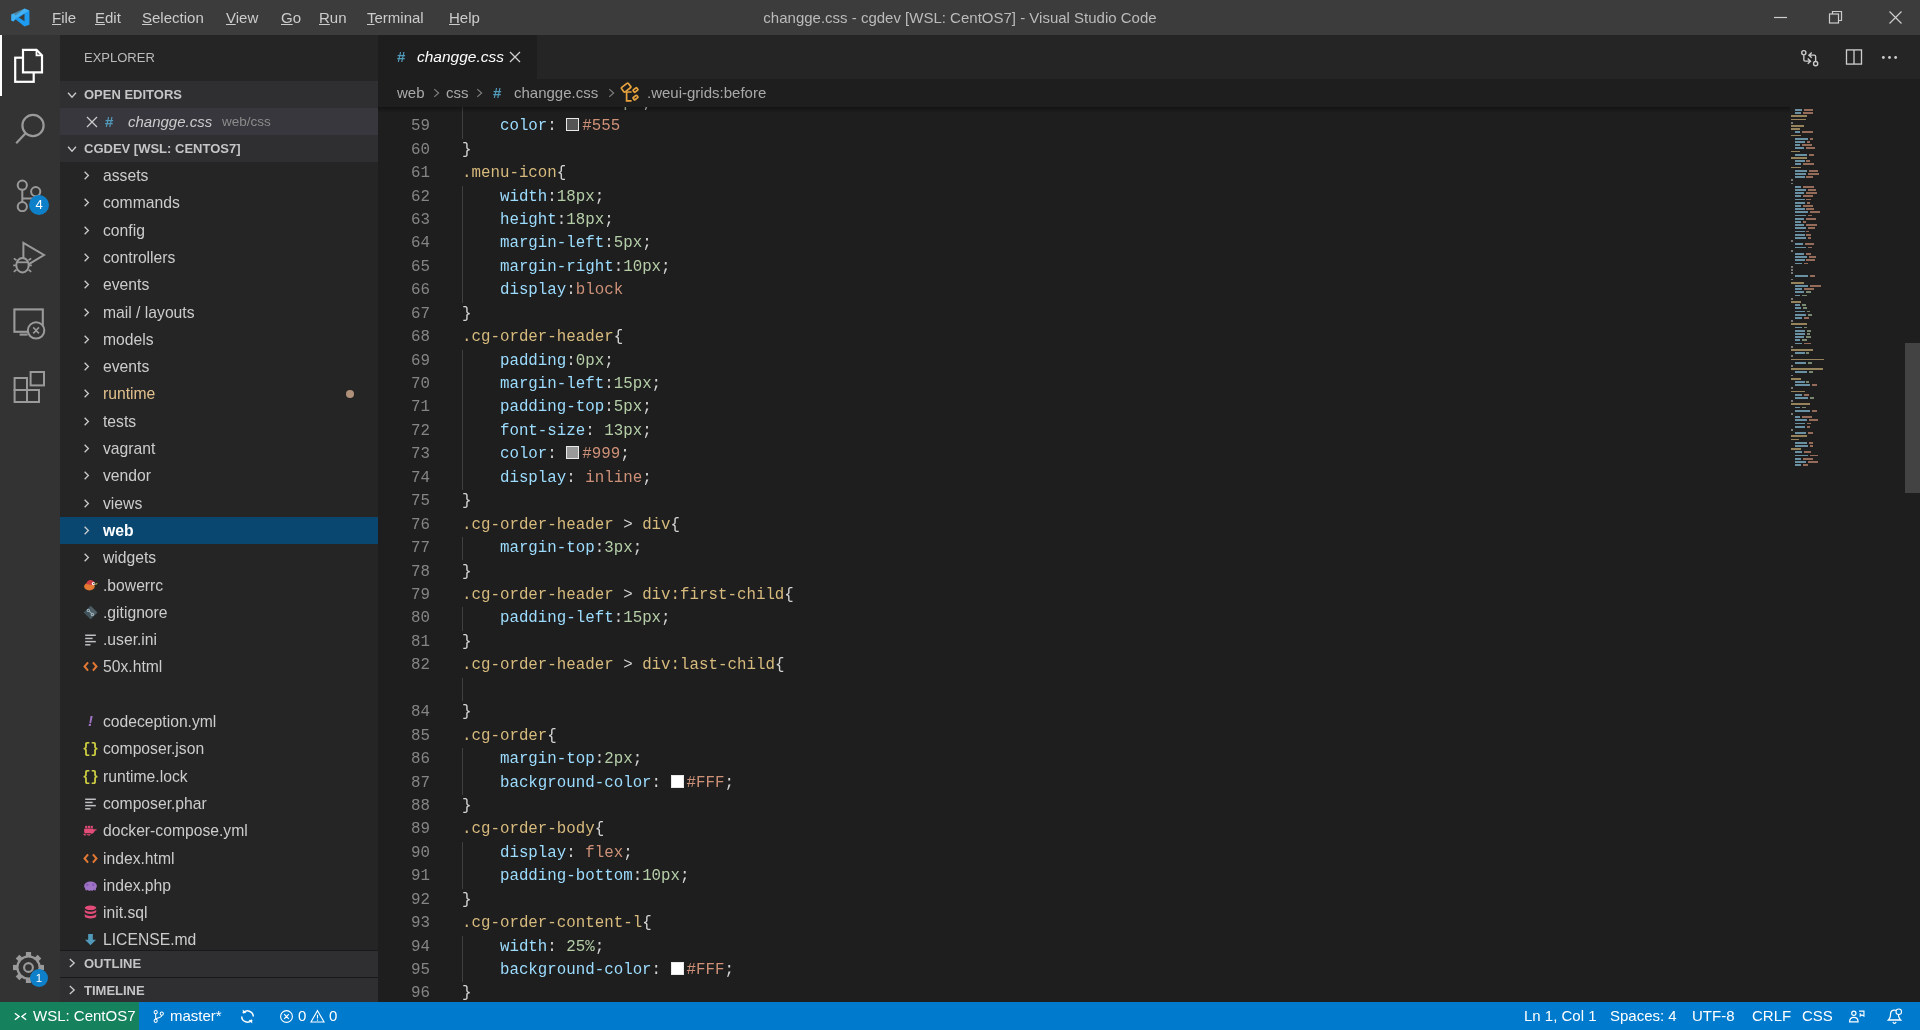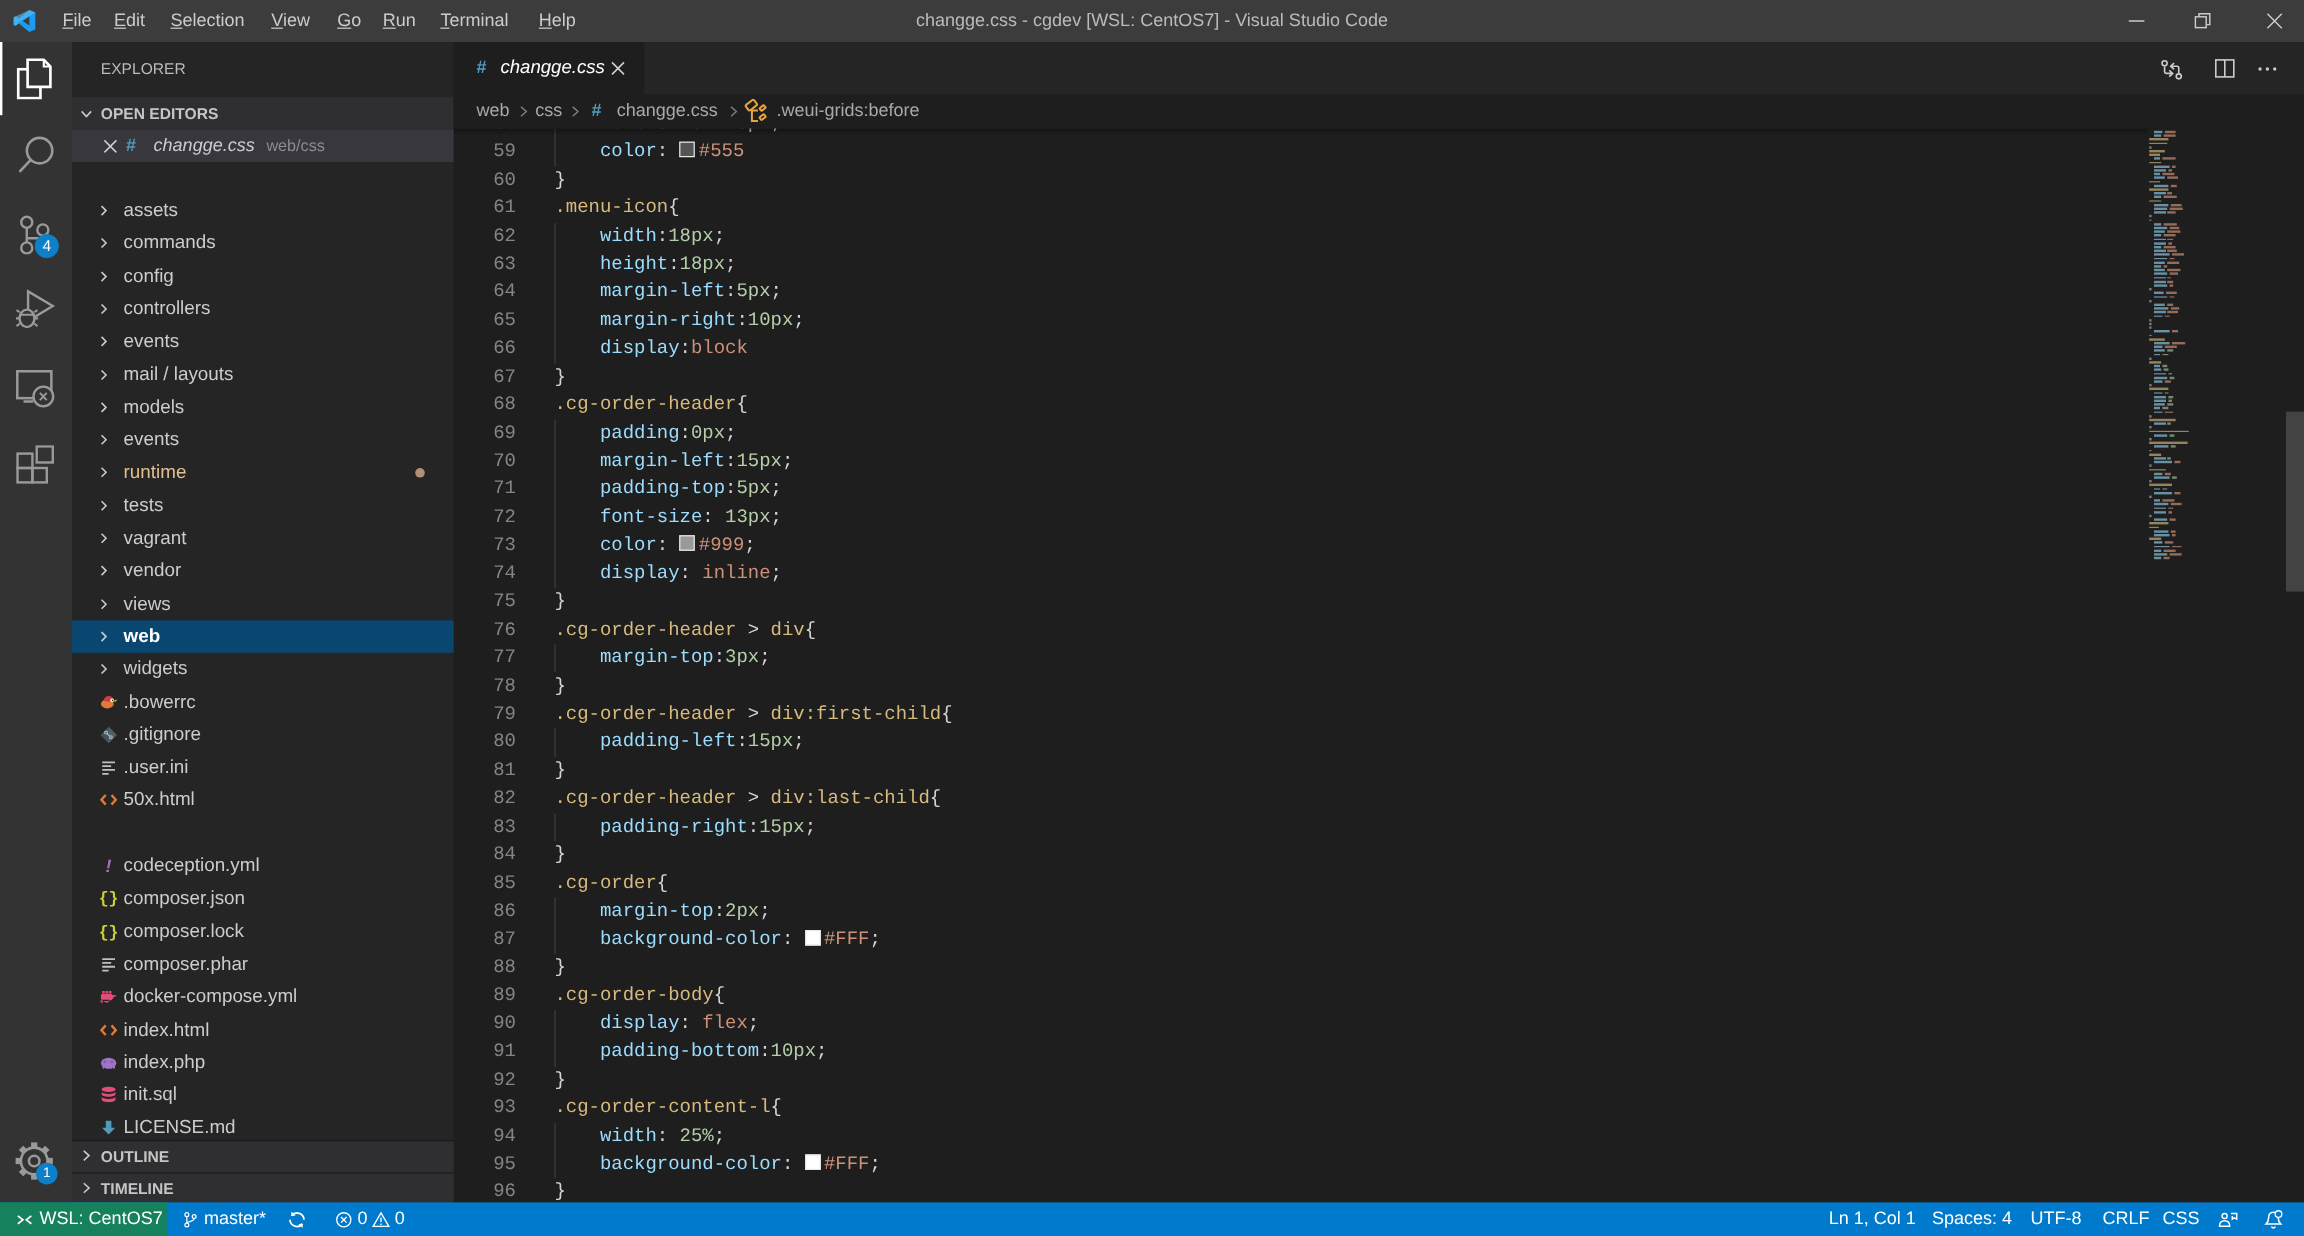--- a/index.html
+++ b/index.html
@@ -121,20 +121,26 @@
     <span class="st">OPEN EDITORS</span>
   </div>
   <div style="position:absolute;left:0;top:73px;width:318px;height:27.3px;background:#37373D;color:#CCCCCC;font-size:15px;line-height:27.3px">
     <svg style="position:absolute;left:25px;top:7px" width="14" height="14" viewBox="0 0 14 14">
         <path d="M2 2 12 12 M12 2 2 12" stroke="#cccccc" stroke-width="1.3"></path>
       </svg>
     <span style="position:absolute;left:45px;color:#519ABA;font-weight:bold">#</span>
     <span style="position:absolute;left:68px;font-style:italic">changge.css</span>
     <span style="position:absolute;left:162px;color:#8C8C8C;font-size:13.5px">web/css</span>
   </div>
+  <div class="shead" style="top:100.3px">
+    <svg class="schev" viewBox="0 0 16 16">
+        <path d="M3.5 5.5 8 10.5 12.5 5.5" fill="none" stroke="#cccccc" stroke-width="1.5"></path>
+      </svg>
+    <span class="st">CGDEV [WSL: CENTOS7]</span>
+  </div>
   <div class="trow" style="top:127.0px">
       <svg class="chev" viewBox="0 0 16 16">
         <path d="M6 4l4 4-4 4" fill="none" stroke="#cccccc" stroke-width="1.4"></path>
       </svg>
       <span class="tl" style="">assets</span>
     </div>
   <div class="trow" style="top:154.3px">
       <svg class="chev" viewBox="0 0 16 16">
         <path d="M6 4l4 4-4 4" fill="none" stroke="#cccccc" stroke-width="1.4"></path>
       </svg>
@@ -269,21 +275,21 @@
   <div class="trow" style="top:700.3px">
       <svg class="fi" viewBox="0 0 16 16">
         <text x="8" y="12" font-size="13" font-weight="bold" fill="#cbcb41" text-anchor="middle" font-family="Liberation Mono">{}</text>
       </svg>
       <span class="tl">composer.json</span>
     </div>
   <div class="trow" style="top:727.6px">
       <svg class="fi" viewBox="0 0 16 16">
         <text x="8" y="12" font-size="13" font-weight="bold" fill="#cbcb41" text-anchor="middle" font-family="Liberation Mono">{}</text>
       </svg>
-      <span class="tl">composer.lock</span>
+      <span class="tl">runtime.lock</span>
     </div>
   <div class="trow" style="top:754.9px">
       <svg class="fi" viewBox="0 0 16 16">
         <g stroke="#bfc1c4" stroke-width="1.4">
           <line x1="3" y1="4" x2="13" y2="4"></line>
           <line x1="3" y1="7" x2="10" y2="7"></line>
           <line x1="3" y1="10" x2="13" y2="10"></line>
           <line x1="3" y1="13" x2="8" y2="13"></line>
         </g>
       </svg>
@@ -430,21 +436,20 @@
   <div class="cl" style="top:336.36px"><span class="ln">73</span><span class="ct">    <span style="color:#9CDCFE">color</span><span style="color:#D4D4D4">: </span><span class="sw" style="background:#999"></span><span style="color:#CE9178">#999</span><span style="color:#D4D4D4">;</span></span></div>
   <div class="cl" style="top:359.80px"><span class="ln">74</span><span class="ct">    <span style="color:#9CDCFE">display</span><span style="color:#D4D4D4">: </span><span style="color:#CE9178">inline</span><span style="color:#D4D4D4">;</span></span></div>
   <div class="cl" style="top:383.24px"><span class="ln">75</span><span class="ct"><span style="color:#D4D4D4">}</span></span></div>
   <div class="cl" style="top:406.68px"><span class="ln">76</span><span class="ct"><span style="color:#D7BA7D">.cg-order-header</span><span style="color:#D4D4D4"> &gt; </span><span style="color:#D7BA7D">div</span><span style="color:#D4D4D4">{</span></span></div>
   <div class="cl" style="top:430.12px"><span class="ln">77</span><span class="ct">    <span style="color:#9CDCFE">margin-top</span><span style="color:#D4D4D4">:</span><span style="color:#B5CEA8">3px</span><span style="color:#D4D4D4">;</span></span></div>
   <div class="cl" style="top:453.56px"><span class="ln">78</span><span class="ct"><span style="color:#D4D4D4">}</span></span></div>
   <div class="cl" style="top:477.00px"><span class="ln">79</span><span class="ct"><span style="color:#D7BA7D">.cg-order-header</span><span style="color:#D4D4D4"> &gt; </span><span style="color:#D7BA7D">div</span><span style="color:#D7BA7D">:first-child</span><span style="color:#D4D4D4">{</span></span></div>
   <div class="cl" style="top:500.44px"><span class="ln">80</span><span class="ct">    <span style="color:#9CDCFE">padding-left</span><span style="color:#D4D4D4">:</span><span style="color:#B5CEA8">15px</span><span style="color:#D4D4D4">;</span></span></div>
   <div class="cl" style="top:523.88px"><span class="ln">81</span><span class="ct"><span style="color:#D4D4D4">}</span></span></div>
   <div class="cl" style="top:547.32px"><span class="ln">82</span><span class="ct"><span style="color:#D7BA7D">.cg-order-header</span><span style="color:#D4D4D4"> &gt; </span><span style="color:#D7BA7D">div</span><span style="color:#D7BA7D">:last-child</span><span style="color:#D4D4D4">{</span></span></div>
-  <div class="cl" style="top:570.76px"><span class="ln">83</span><span class="ct">    <span style="color:#9CDCFE">padding-right</span><span style="color:#D4D4D4">:</span><span style="color:#B5CEA8">15px</span><span style="color:#D4D4D4">;</span></span></div>
   <div class="cl" style="top:594.20px"><span class="ln">84</span><span class="ct"><span style="color:#D4D4D4">}</span></span></div>
   <div class="cl" style="top:617.64px"><span class="ln">85</span><span class="ct"><span style="color:#D7BA7D">.cg-order</span><span style="color:#D4D4D4">{</span></span></div>
   <div class="cl" style="top:641.08px"><span class="ln">86</span><span class="ct">    <span style="color:#9CDCFE">margin-top</span><span style="color:#D4D4D4">:</span><span style="color:#B5CEA8">2px</span><span style="color:#D4D4D4">;</span></span></div>
   <div class="cl" style="top:664.52px"><span class="ln">87</span><span class="ct">    <span style="color:#9CDCFE">background-color</span><span style="color:#D4D4D4">: </span><span class="sw" style="background:#FFF"></span><span style="color:#CE9178">#FFF</span><span style="color:#D4D4D4">;</span></span></div>
   <div class="cl" style="top:687.96px"><span class="ln">88</span><span class="ct"><span style="color:#D4D4D4">}</span></span></div>
   <div class="cl" style="top:711.40px"><span class="ln">89</span><span class="ct"><span style="color:#D7BA7D">.cg-order-body</span><span style="color:#D4D4D4">{</span></span></div>
   <div class="cl" style="top:734.84px"><span class="ln">90</span><span class="ct">    <span style="color:#9CDCFE">display</span><span style="color:#D4D4D4">: </span><span style="color:#CE9178">flex</span><span style="color:#D4D4D4">;</span></span></div>
   <div class="cl" style="top:758.28px"><span class="ln">91</span><span class="ct">    <span style="color:#9CDCFE">padding-bottom</span><span style="color:#D4D4D4">:</span><span style="color:#B5CEA8">10px</span><span style="color:#D4D4D4">;</span></span></div>
   <div class="cl" style="top:781.72px"><span class="ln">92</span><span class="ct"><span style="color:#D4D4D4">}</span></span></div>
   <div class="cl" style="top:805.16px"><span class="ln">93</span><span class="ct"><span style="color:#D7BA7D">.cg-order-content-l</span><span style="color:#D4D4D4">{</span></span></div>

